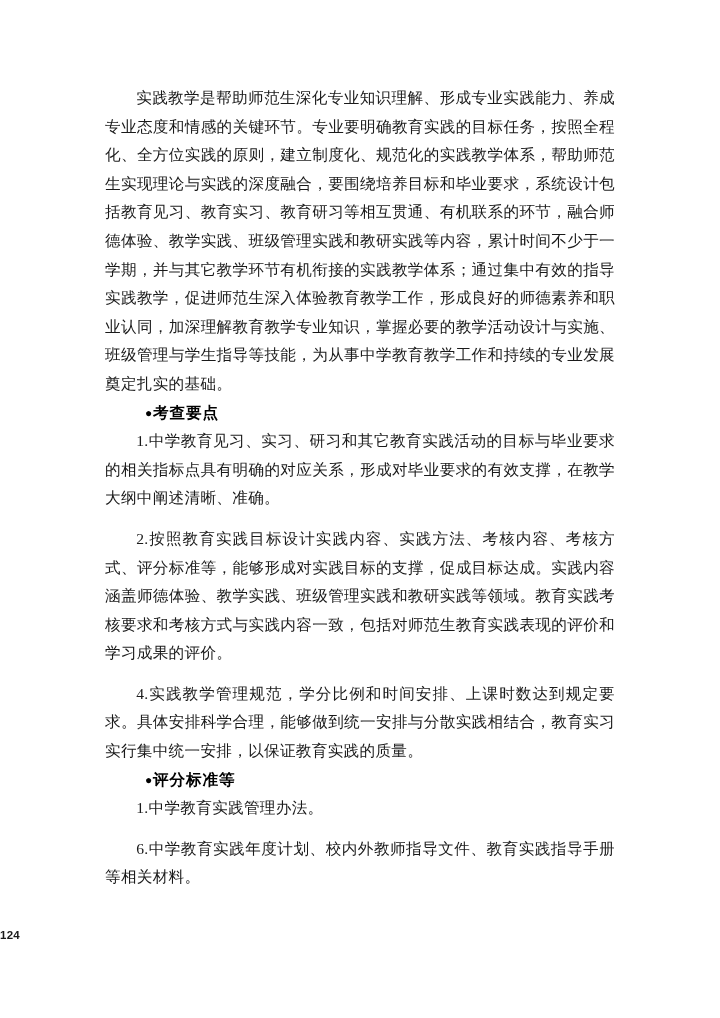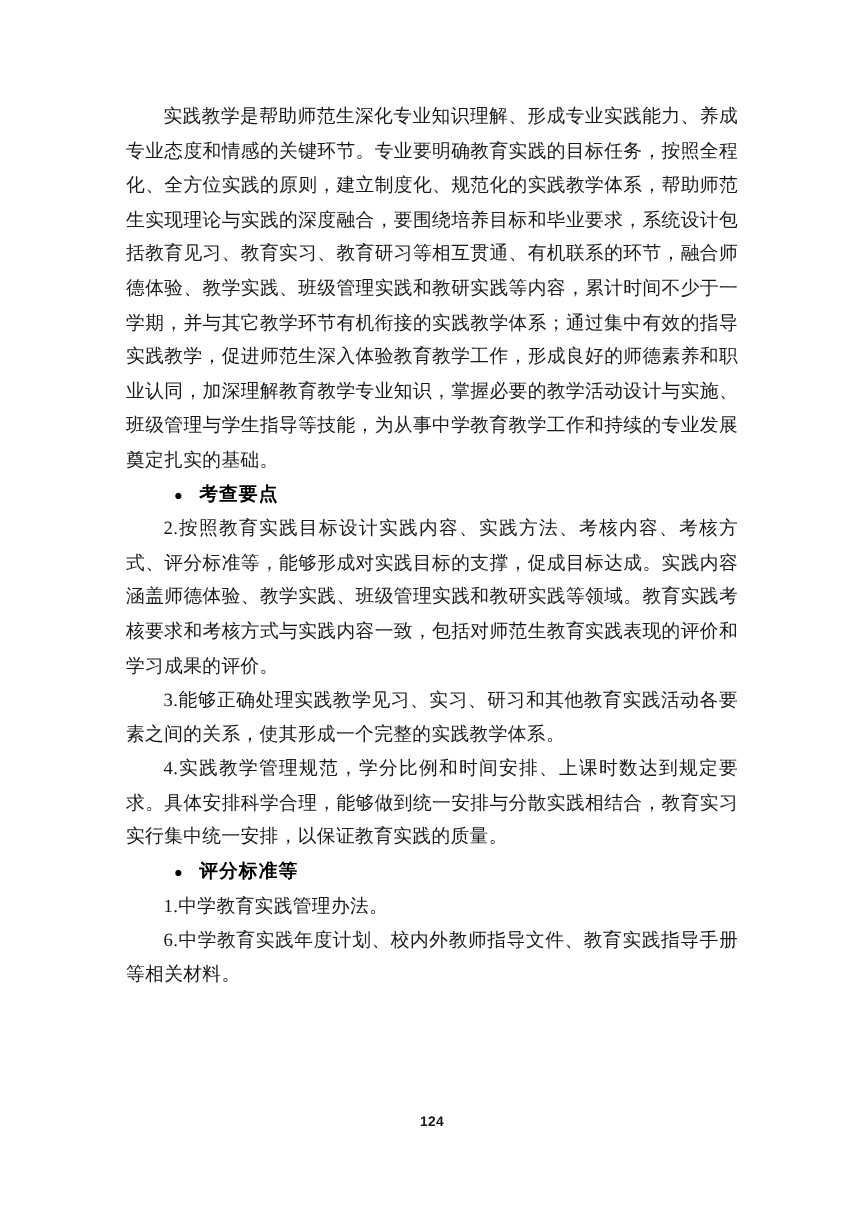--- a/index.html
+++ b/index.html
@@ -41,21 +41,21 @@
     text-align: justify;
     text-justify: inter-ideograph;
     text-indent: 2em;
     margin: 0;
     letter-spacing: 0.02em;
     word-break: break-all;
     color: #1a1a1a;
   }
 
   .para + .para {
-    margin-top: 0;
+    margin-top: 12px;
   }
 
   
   .section-heading {
     display: block;
     font-size: 15.6px;
     line-height: 28.6px;
     font-weight: bold;
     margin: 0;
     padding-left: 40px;
@@ -65,31 +65,31 @@
   }
   .section-heading .bullet {
     position: absolute;
     left: 40px;
     top: 0;
     font-size: 12px;
     line-height: 28.6px;
   }
   .section-heading .heading-text {
     display: inline-block;
-    margin-left: 21px;
+    margin-left: 8px;
     font-family: Liberation Serif, serif;
   }
 
   
   .page-number {
     position: absolute;
     left: 0;
     top: 929px;
     width: 720px;
-    text-align: center;
+    text-align: left;
     font-family: "Liberation Sans", "DejaVu Sans", sans-serif;
     font-size: 11.5px;
     font-weight: bold;
     color: #1a1a1a;
     letter-spacing: 0.02em;
   }
 </style>
 </head>
 <body>
 
@@ -97,24 +97,24 @@
 
   <div class="content">
 
     <p class="para">实践教学是帮助师范生深化专业知识理解、形成专业实践能力、养成专业态度和情感的关键环节。专业要明确教育实践的目标任务，按照全程化、全方位实践的原则，建立制度化、规范化的实践教学体系，帮助师范生实现理论与实践的深度融合，要围绕培养目标和毕业要求，系统设计包括教育见习、教育实习、教育研习等相互贯通、有机联系的环节，融合师德体验、教学实践、班级管理实践和教研实践等内容，累计时间不少于一学期，并与其它教学环节有机衔接的实践教学体系；通过集中有效的指导实践教学，促进师范生深入体验教育教学工作，形成良好的师德素养和职业认同，加深理解教育教学专业知识，掌握必要的教学活动设计与实施、班级管理与学生指导等技能，为从事中学教育教学工作和持续的专业发展奠定扎实的基础。</p>
 
     <div class="section-heading">
       <span class="bullet">●</span>
       <span class="heading-text">考查要点</span>
     </div>
 
+    <p class="para">1.中学教育见习、实习、研习和其它教育实践活动的目标与毕业要求的相关指标点具有明确的对应关系，形成对毕业要求的有效支撑，在教学大纲中阐述清晰、准确。</p>
 
     <p class="para">2.按照教育实践目标设计实践内容、实践方法、考核内容、考核方式、评分标准等，能够形成对实践目标的支撑，促成目标达成。实践内容涵盖师德体验、教学实践、班级管理实践和教研实践等领域。教育实践考核要求和考核方式与实践内容一致，包括对师范生教育实践表现的评价和学习成果的评价。</p>
 
-    <p class="para">3.能够正确处理实践教学见习、实习、研习和其他教育实践活动各要素之间的关系，使其形成一个完整的实践教学体系。</p>
 
     <p class="para">4.实践教学管理规范，学分比例和时间安排、上课时数达到规定要求。具体安排科学合理，能够做到统一安排与分散实践相结合，教育实习实行集中统一安排，以保证教育实践的质量。</p>
 
     <div class="section-heading">
       <span class="bullet">●</span>
       <span class="heading-text">评分标准等</span>
     </div>
 
     <p class="para">1.中学教育实践管理办法。</p>
 

